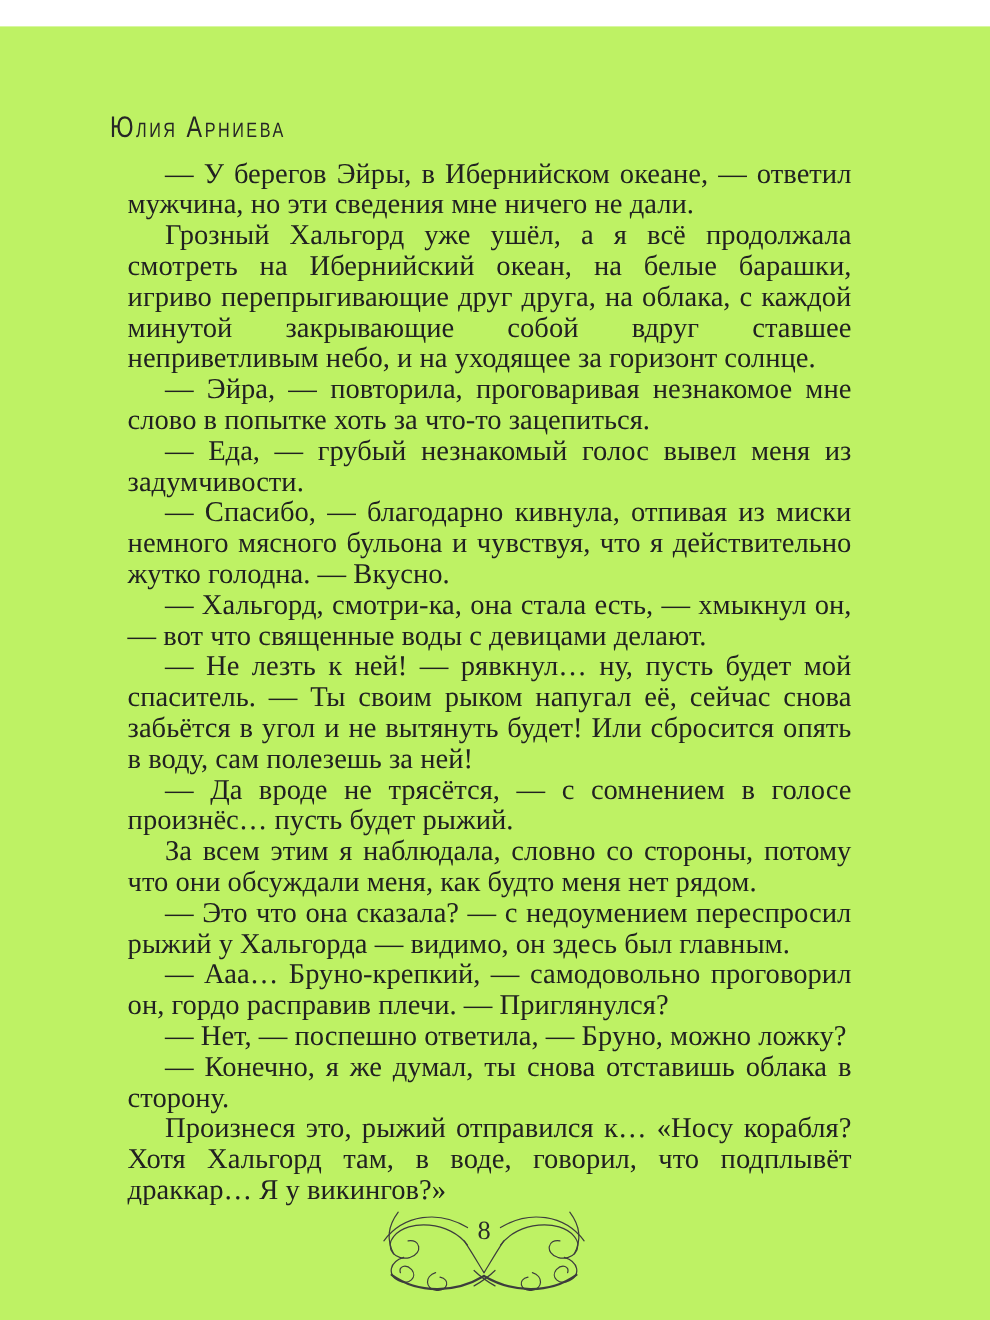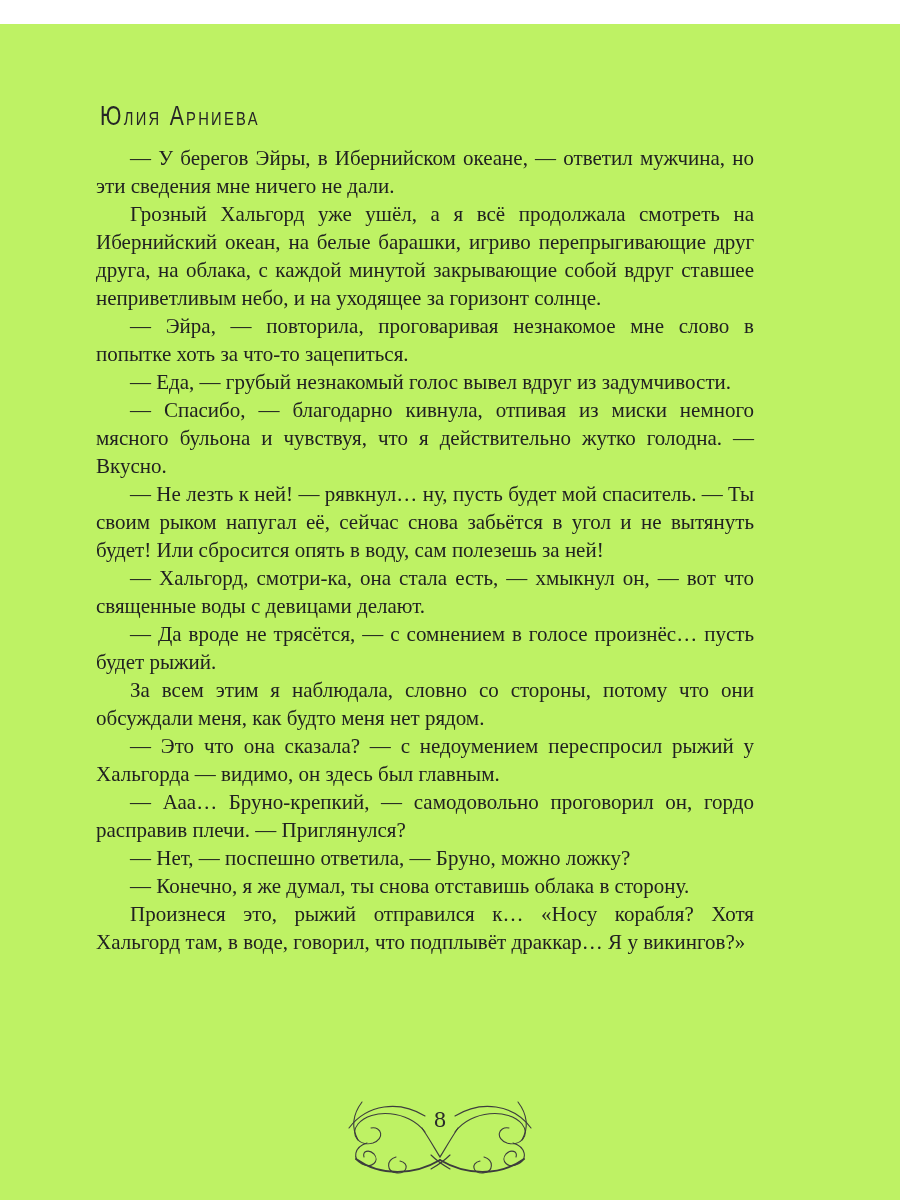--- a/index.html
+++ b/index.html
@@ -25,24 +25,24 @@
     font-variant-caps: small-caps;
     font-size: 23px;
     letter-spacing: 2.5px;
     color: #262626;
     transform: scale(0.92, 1.18);
     transform-origin: left top;
     white-space: nowrap;
   }
   .text {
     position: absolute;
-    left: 96px;
+    left: 116px;
     top: 120px;
     width: 658px;
-    font-size: 21px;
+    font-size: 26px;
     line-height: 28px;
     text-align: justify;
     color: #212121;
   }
   .text p {
     margin: 0;
     padding: 0;
     text-indent: 34px;
     hyphens: auto;
     -webkit-hyphens: auto;
@@ -76,24 +76,24 @@
 <body>
 
 <div class="page">
 
   <div class="author">Юлия Арниева</div>
 
   <div class="text">
       <p lang="ru">— У берегов Эйры, в Ибернийском океане, — ответил мужчина, но эти сведения мне ничего не дали.</p>
       <p lang="ru">Грозный Хальгорд уже ушёл, а я всё продолжала смотреть на Ибернийский океан, на белые барашки, игриво перепрыгивающие друг друга, на облака, с каждой минутой закрывающие собой вдруг ставшее неприветливым небо, и на уходящее за горизонт солнце.</p>
       <p lang="ru">— Эйра, — повторила, проговаривая незнакомое мне слово в попытке хоть за что-то зацепиться.</p>
-      <p lang="ru">— Еда, — грубый незнакомый голос вывел вдруг из задумчивости.</p>
+      <p lang="ru">— Еда, — грубый незнакомый голос вывел меня из задумчивости.</p>
       <p lang="ru">— Спасибо, — благодарно кивнула, отпивая из миски немного мясного бульона и чувствуя, что я действительно жутко голодна. — Вкусно.</p>
+      <p lang="ru">— Хальгорд, смотри-ка, она стала есть, — хмыкнул он, — вот что священные воды с девицами делают.</p>
       <p lang="ru">— Не лезть к ней! — рявкнул… ну, пусть будет мой спаситель. — Ты своим рыком напугал её, сейчас снова забьётся в угол и не вытянуть будет! Или сбросится опять в воду, сам полезешь за ней!</p>
-      <p lang="ru">— Хальгорд, смотри-ка, она стала есть, — хмыкнул он, — вот что священные воды с девицами делают.</p>
       <p lang="ru">— Да вроде не трясётся, — с сомнением в голосе произнёс… пусть будет рыжий.</p>
       <p lang="ru">За всем этим я наблюдала, словно со стороны, потому что они обсуждали меня, как будто меня нет рядом.</p>
       <p lang="ru">— Это что она сказала? — с недоумением переспросил рыжий у Хальгорда — видимо, он здесь был главным.</p>
       <p lang="ru">— Ааа… Бруно-крепкий, — самодовольно проговорил он, гордо расправив плечи. — Приглянулся?</p>
       <p lang="ru">— Нет, — поспешно ответила, — Бруно, можно ложку?</p>
       <p lang="ru">— Конечно, я же думал, ты снова отставишь облака в сторону.</p>
       <p lang="ru">Произнеся это, рыжий отправился к… «Носу корабля? Хотя Хальгорд там, в воде, говорил, что подплывёт драккар… Я у викингов?»</p>
     </div>
 
   <div class="footer-ornament">

